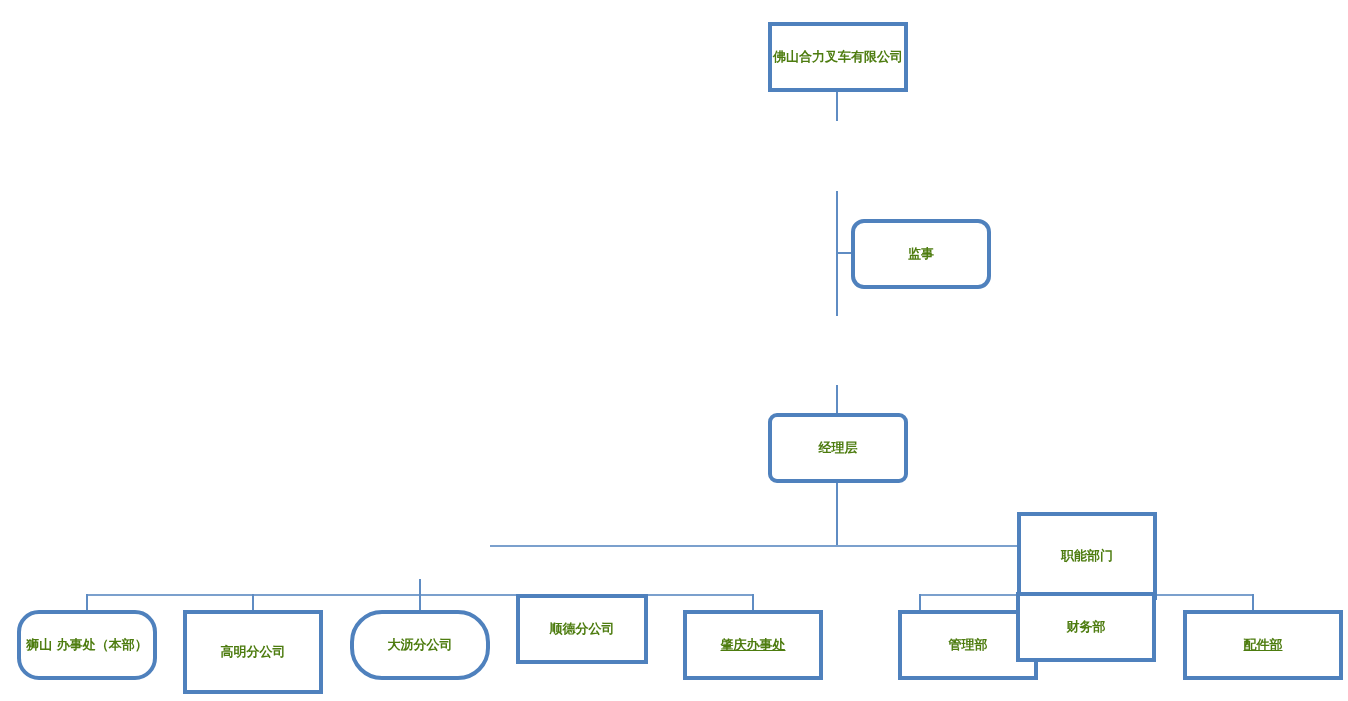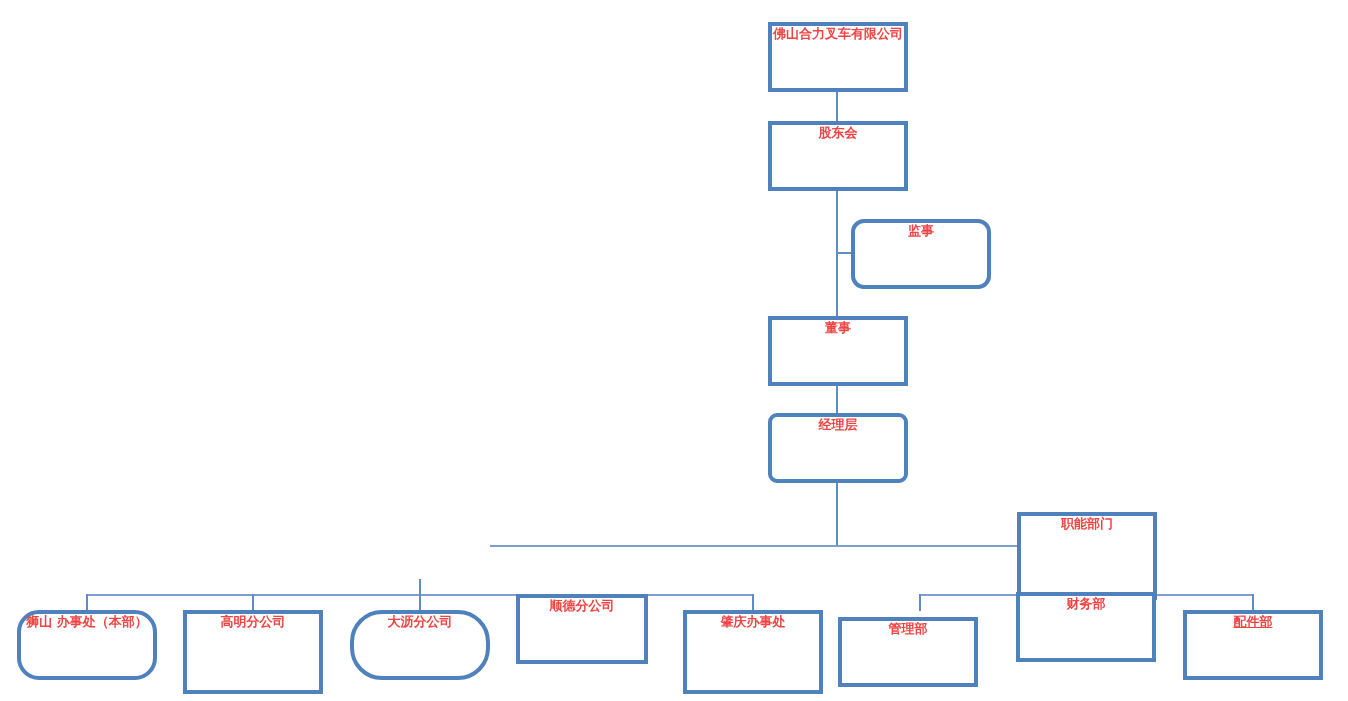--- a/index.html
+++ b/index.html
@@ -14,25 +14,26 @@
     height: 701px;
     background: #ffffff;
     overflow: hidden;
   }
   .node {
     position: absolute;
     box-sizing: border-box;
     border: 4px solid #4f81bd;
     background: #ffffff;
     display: flex;
+    align-items: center;
     justify-content: center;
     text-align: center;
     font-size: 13px;
     font-weight: bold;
-    color: #ef4444;
+    color: #4d7c0f;
     white-space: nowrap;
     line-height: 1.2;
   }
   .line {
     position: absolute;
     background: #5f8cc3;
   }
   .line.light {
     background: #7ba0cd;
   }
@@ -59,31 +60,25 @@
 
   <div class="line" style="left:1086px; top:579px; width:2px; height:32px;"></div>
   <div class="line light" style="left:919px; top:594px; width:335px; height:2px;"></div>
   <div class="line" style="left:919px;  top:594px; width:2px; height:17px;"></div>
   <div class="line" style="left:1252px; top:594px; width:2px; height:17px;"></div>
 
   <div class="node" style="left:768px; top:22px; width:140px; height:70px;">
     <span>佛山合力叉车有限公司</span>
   </div>
 
-  <div class="node" style="left:768px; top:121px; width:140px; height:70px;">
-    <span>股东会</span>
-  </div>
 
   <div class="node" style="left:851px; top:219px; width:140px; height:70px;border-radius:13px;">
     <span>监事</span>
   </div>
 
-  <div class="node" style="left:768px; top:316px; width:140px; height:70px;">
-    <span>董事</span>
-  </div>
 
   <div class="node" style="left:768px; top:413px; width:140px; height:70px;border-radius:9px;">
     <span>经理层</span>
   </div>
 
   <div class="node" style="left:1017px; top:512px; width:140px; height:88px;">
     <span>职能部门</span>
   </div>
 
   <div class="node" style="left:17px; top:610px; width:140px; height:70px;border-radius:22px;">
@@ -91,27 +86,27 @@
   </div>
   <div class="node" style="left:183px; top:610px; width:140px; height:84px;">
     <span>高明分公司</span>
   </div>
   <div class="node" style="left:350px; top:610px; width:140px; height:70px;border-radius:32px;">
     <span>大沥分公司</span>
   </div>
   <div class="node" style="left:516px; top:594px; width:132px; height:70px;">
     <span>顺德分公司</span>
   </div>
-  <div class="node" style="left:683px; top:610px; width:140px; height:84px;">
+  <div class="node" style="left:683px; top:610px; width:140px; height:70px;text-decoration:underline;">
     <span>肇庆办事处</span>
   </div>
 
-  <div class="node" style="left:838px; top:610px; width:140px; height:70px;margin-top:7px;">
+  <div class="node" style="left:898px; top:610px; width:140px; height:70px;">
     <span>管理部</span>
   </div>
   <div class="node" style="left:1016px; top:592px; width:140px; height:70px;">
     <span>财务部</span>
   </div>
-  <div class="node" style="left:1183px; top:610px; width:140px; height:70px;text-decoration:underline;">
+  <div class="node" style="left:1183px; top:610px; width:160px; height:70px;text-decoration:underline;">
     <span>配件部</span>
   </div>
 
 </div>
 
 </body></html>

